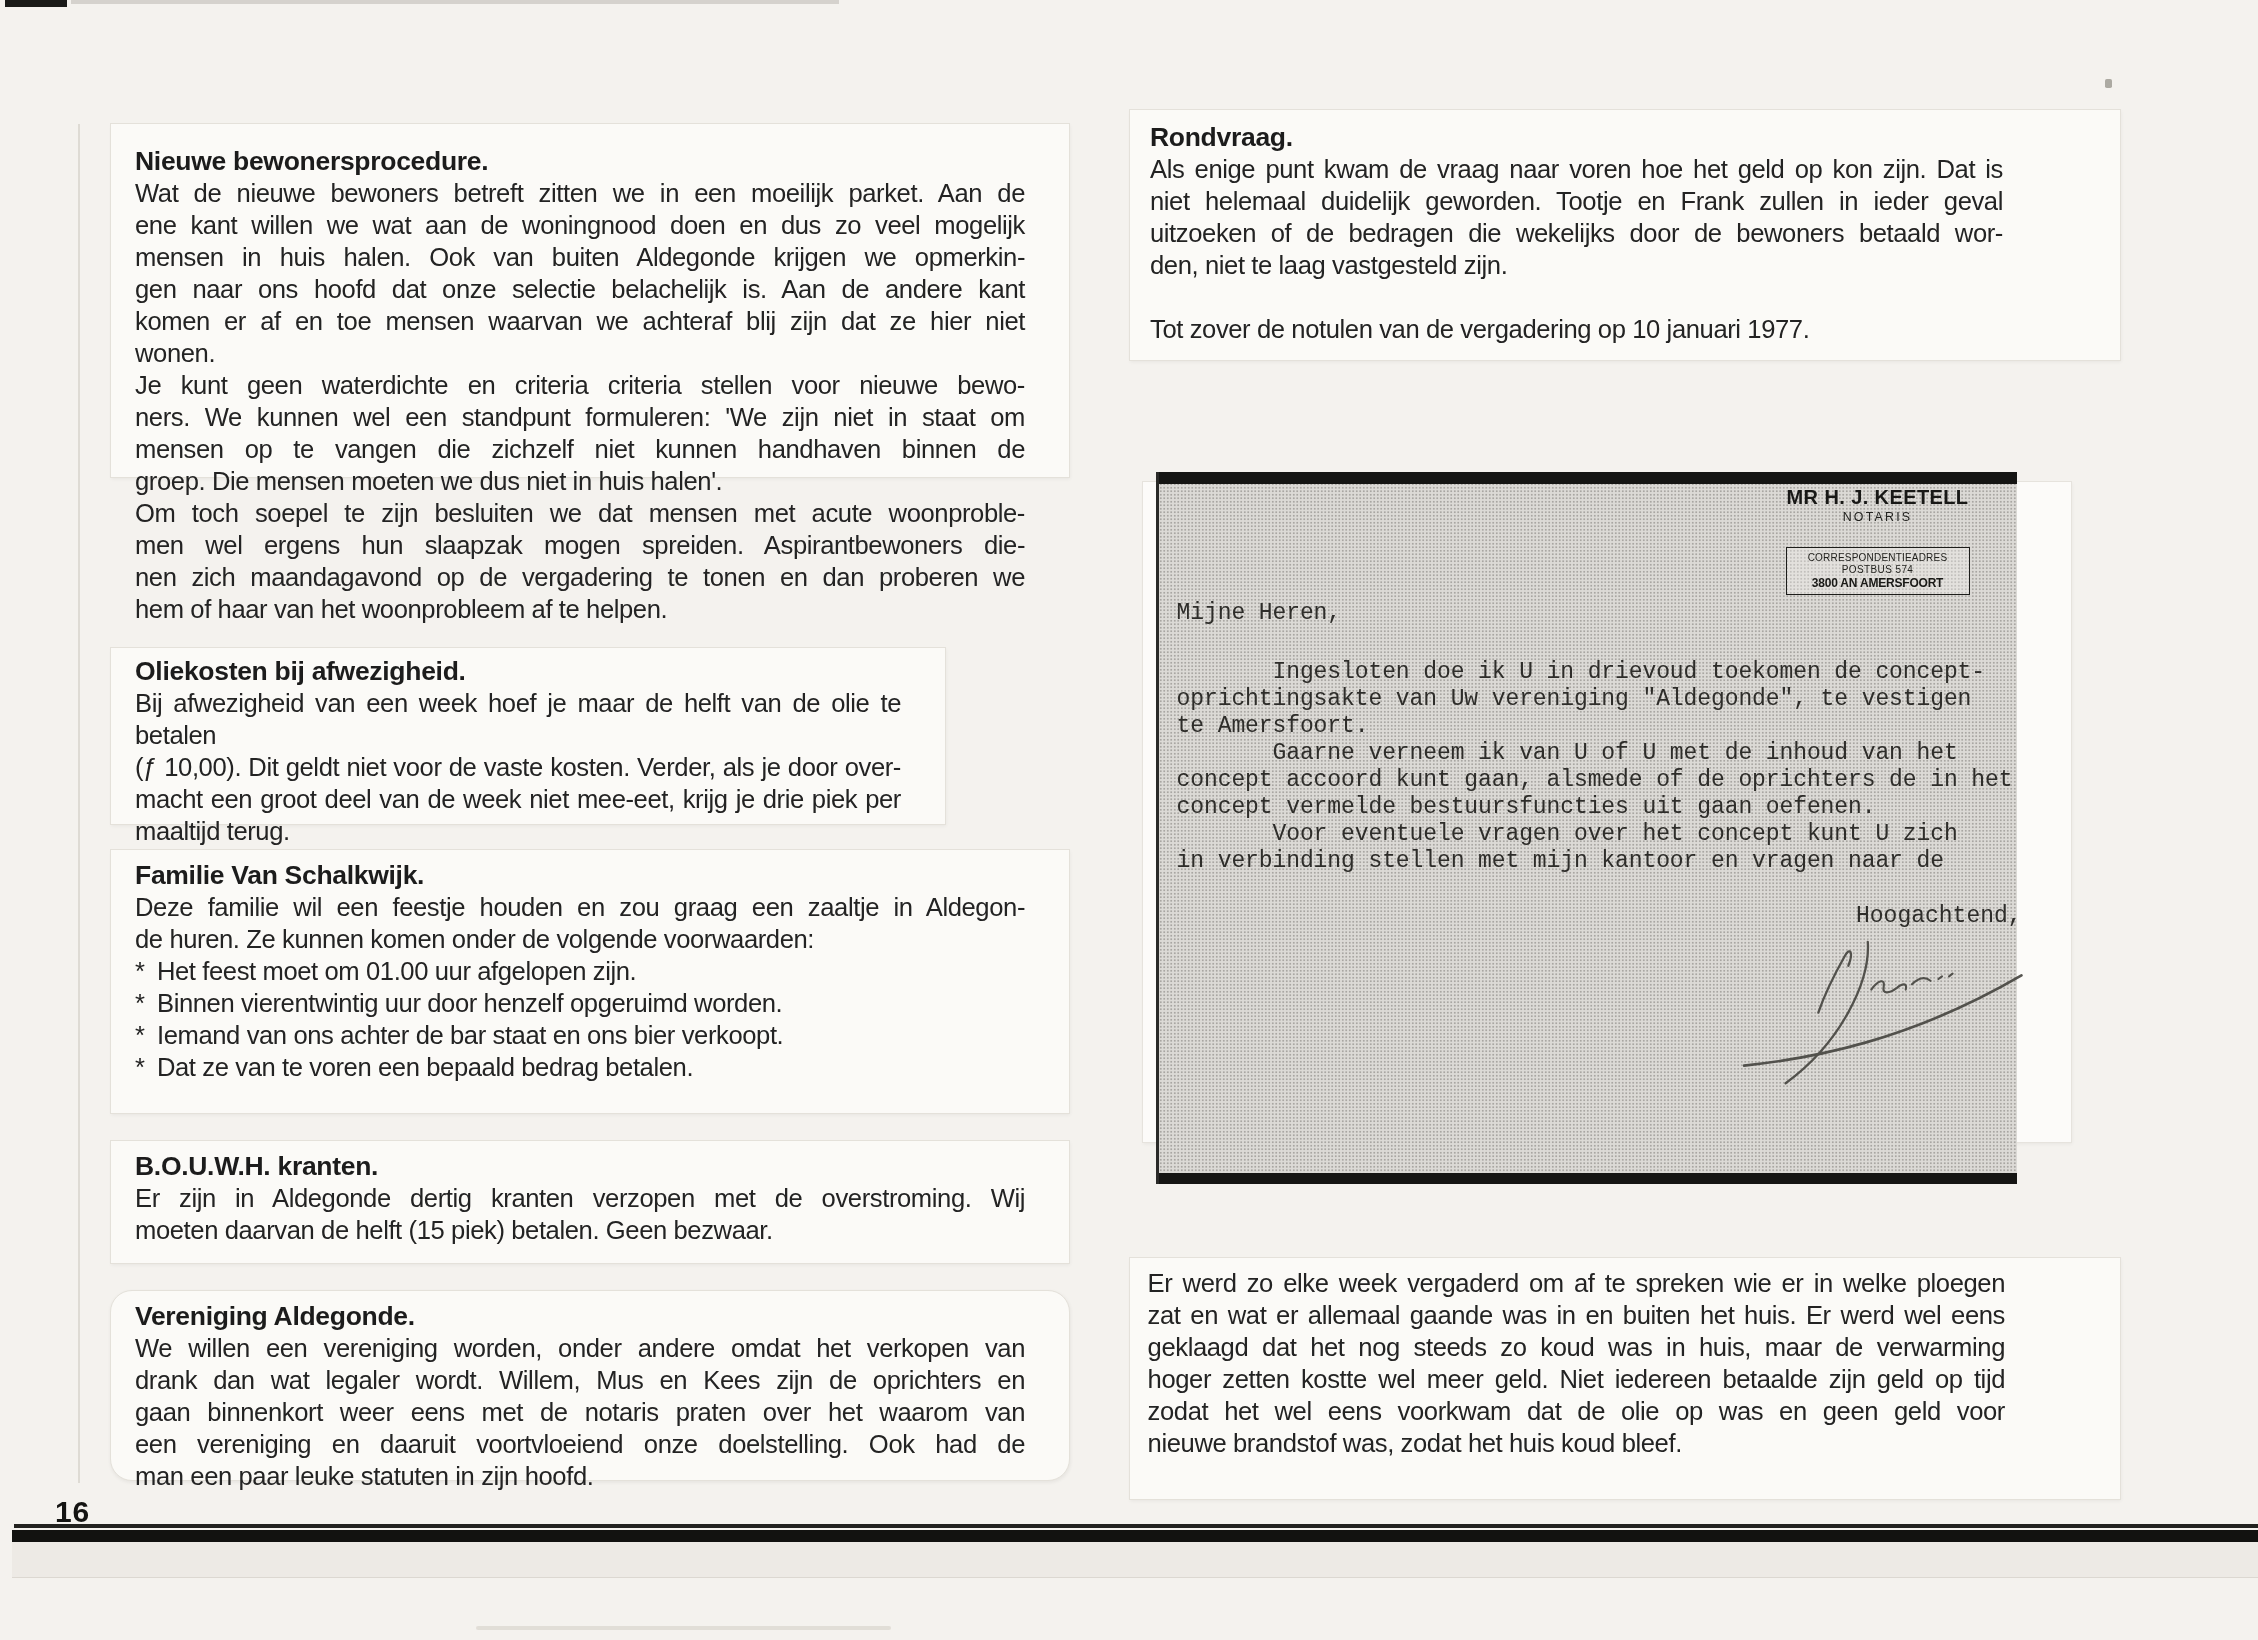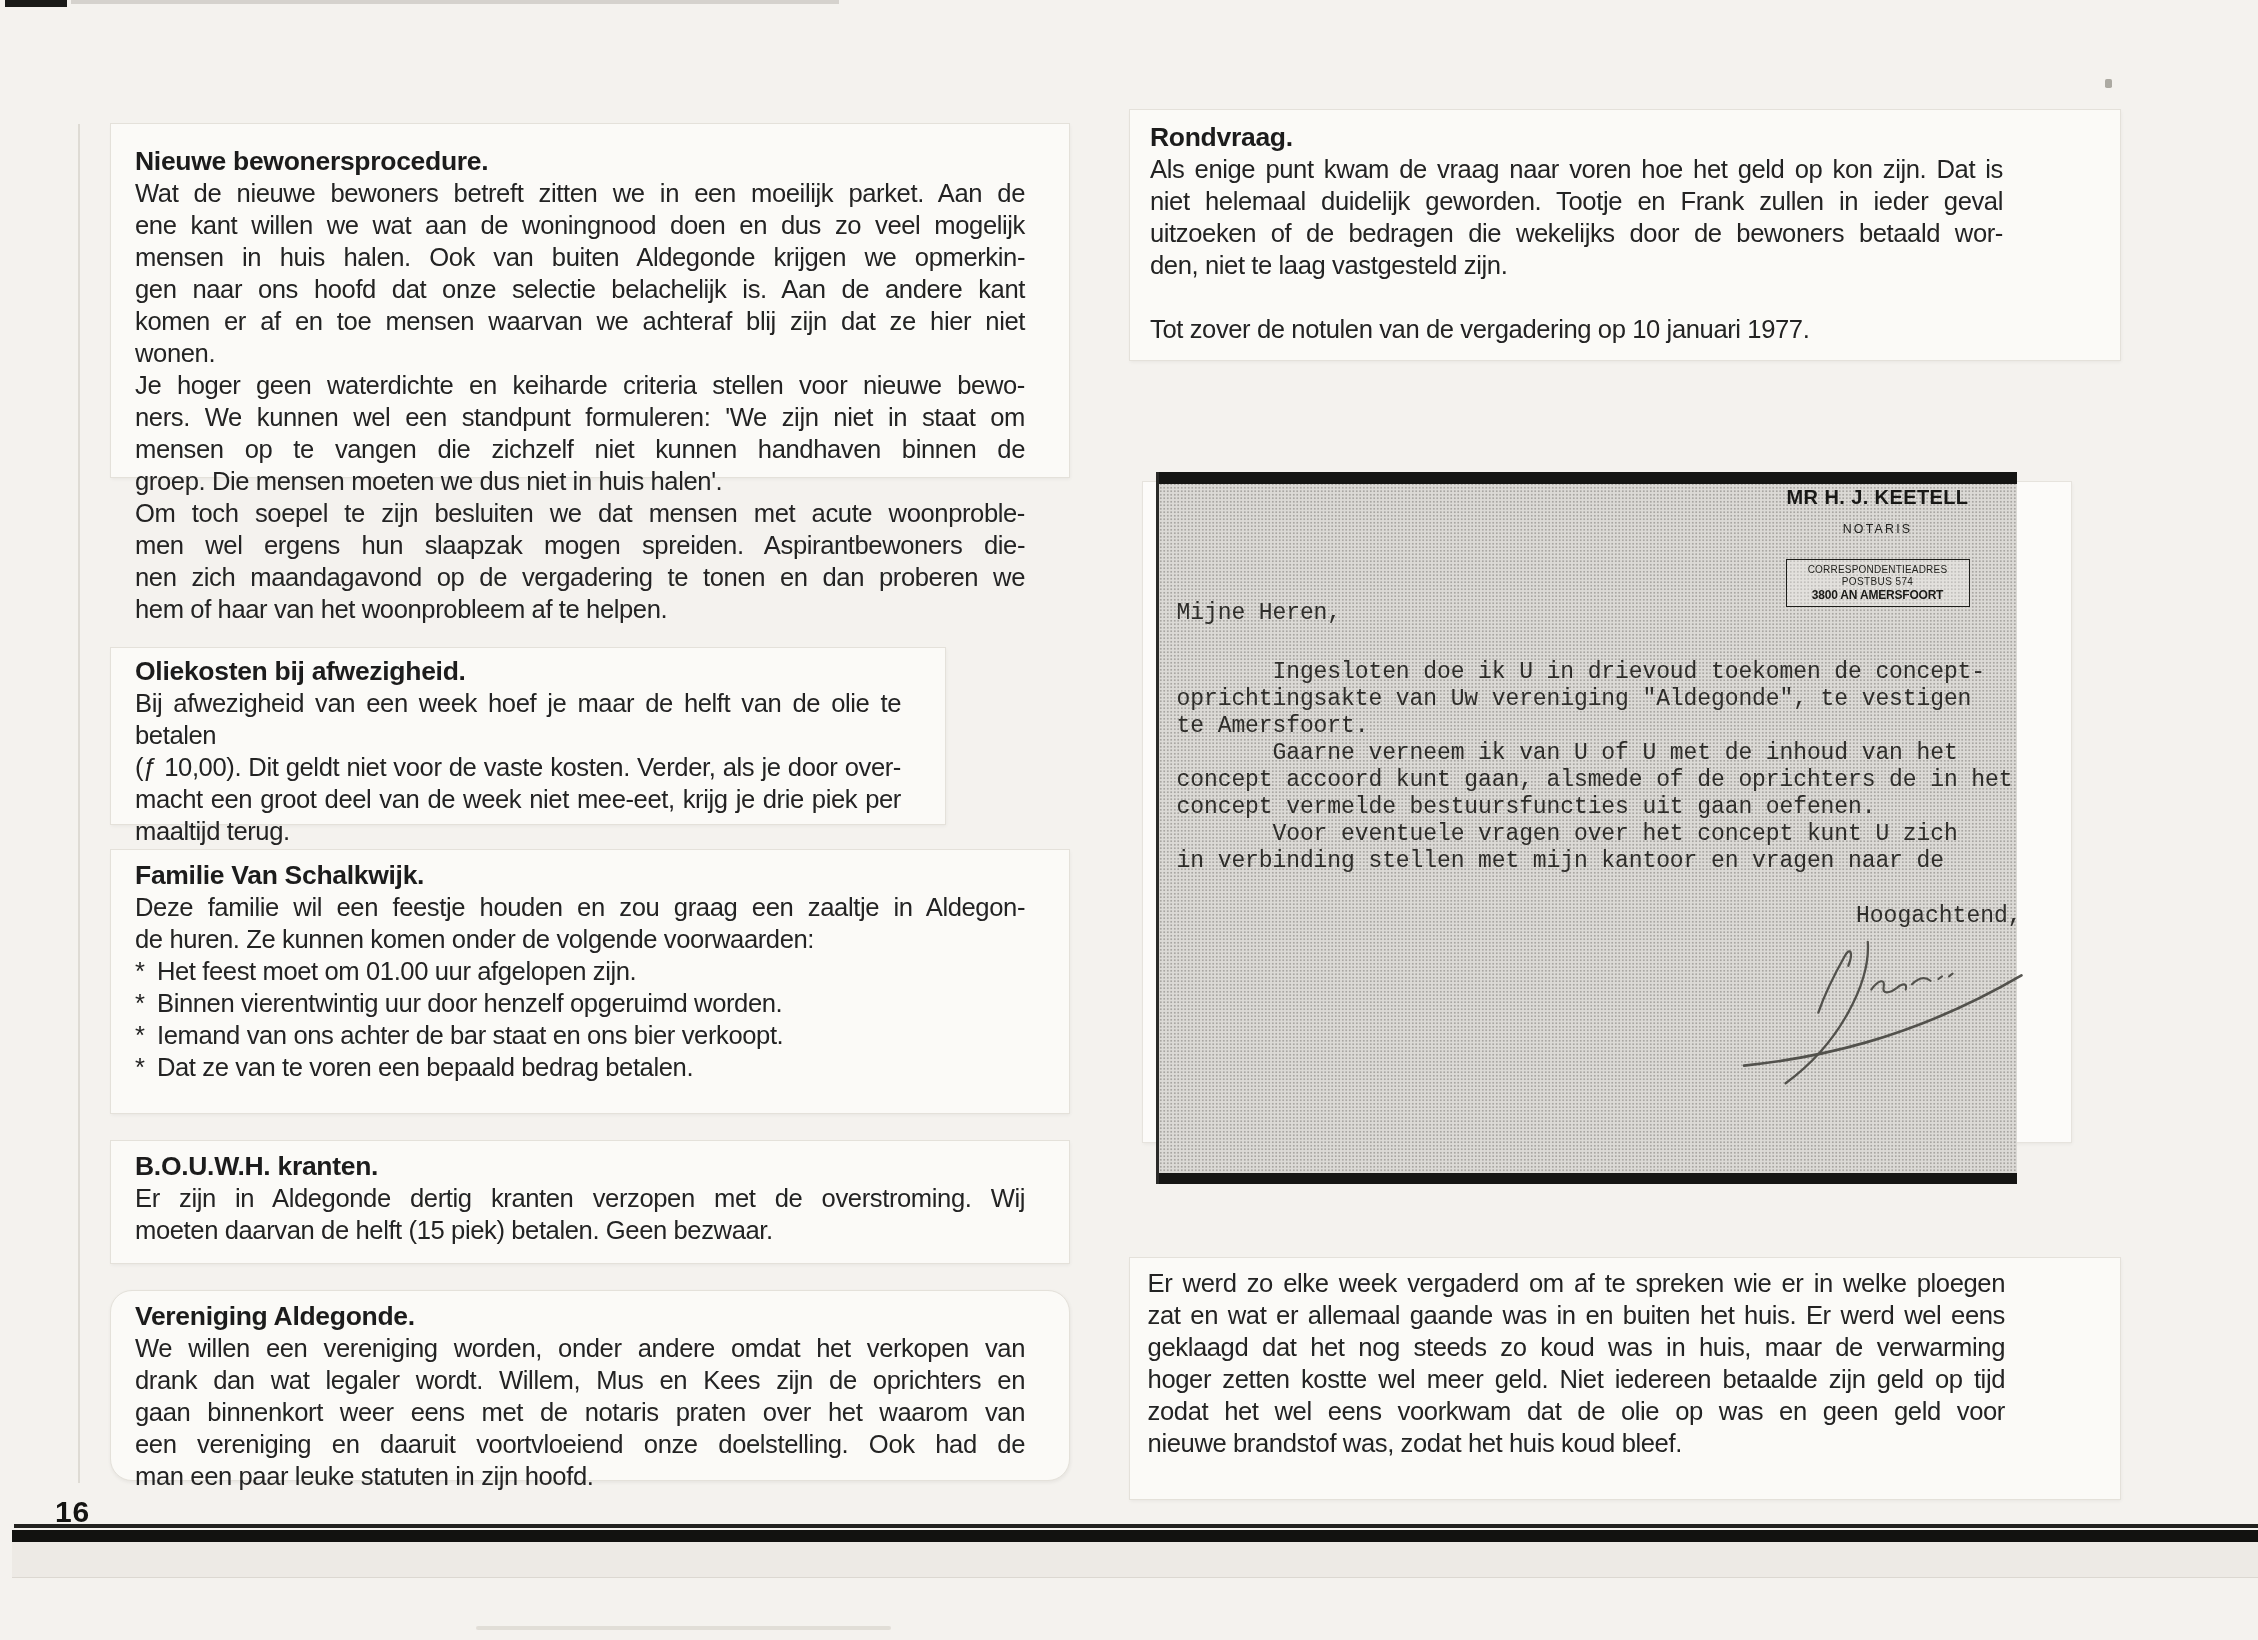--- a/index.html
+++ b/index.html
@@ -42,21 +42,21 @@
     box-sizing:border-box;border-left:3.5px solid #2a2a28;
     background-color:#dcdad6;
     background-image:radial-gradient(circle,#a9a6a2 0.8px,rgba(0,0,0,0) 0.9px);
     background-size:3.5px 3.5px;
   }
   #letter .bar{position:absolute;left:0;right:0;background:#151513;}
   #letter .bar.top{top:0;height:11.5px;}
   #letter .bar.bottom{bottom:0;height:10.6px;}
   #letter-head{position:absolute;left:604px;top:14px;width:229px;text-align:center;}
   #letter-head .sender{font-size:20px;line-height:23px;font-weight:bold;letter-spacing:0.4px;color:#181816;}
-  #letter-head .title{font-size:12.4px;line-height:14px;letter-spacing:2.2px;margin-top:13px;color:#22221f;}
+  #letter-head .title{font-size:12.4px;line-height:14px;letter-spacing:2.2px;margin-top:1px;color:#22221f;}
   #letter-head .addr-box{
     margin:23px auto 4px;width:184px;box-sizing:border-box;
     border:1.8px solid #1d1d1a;padding:3.5px 1.8px 2.6px;background:rgba(240,238,234,.35);
   }
   #letter-head .a1{font-size:10px;line-height:12.4px;letter-spacing:0.2px;color:#23231f;}
   #letter-head .a2{font-size:10px;line-height:12.4px;letter-spacing:0.4px;color:#23231f;}
   #letter-head .a3{font-size:12px;line-height:15px;font-weight:bold;letter-spacing:-0.2px;color:#1a1a17;}
   #letter-body{position:absolute;left:17.6px;top:128px;right:7px;}
   #letter-body .ln{
     font-family:"Liberation Mono",monospace;
@@ -90,21 +90,21 @@
 
 <section class="panel" id="panel-1">
   <h3>Nieuwe bewonersprocedure.</h3>
   <div class="body">
       <div class="ln">Wat de nieuwe bewoners betreft zitten we in een moeilijk parket. Aan de</div>
       <div class="ln">ene kant willen we wat aan de woningnood doen en dus zo veel mogelijk</div>
       <div class="ln">mensen in huis halen. Ook van buiten Aldegonde krijgen we opmerkin-</div>
       <div class="ln">gen naar ons hoofd dat onze selectie belachelijk is. Aan de andere kant</div>
       <div class="ln">komen er af en toe mensen waarvan we achteraf blij zijn dat ze hier niet</div>
       <div class="ln end">wonen.</div>
-      <div class="ln">Je hoger geen waterdichte en keiharde criteria stellen voor nieuwe bewo-</div>
+      <div class="ln">Je kunt geen waterdichte en criteria criteria stellen voor nieuwe bewo-</div>
       <div class="ln">ners. We kunnen wel een standpunt formuleren: 'We zijn niet in staat om</div>
       <div class="ln">mensen op te vangen die zichzelf niet kunnen handhaven binnen de</div>
       <div class="ln end">groep. Die mensen moeten we dus niet in huis halen'.</div>
       <div class="ln">Om toch soepel te zijn besluiten we dat mensen met acute woonproble-</div>
       <div class="ln">men wel ergens hun slaapzak mogen spreiden. Aspirantbewoners die-</div>
       <div class="ln">nen zich maandagavond op de vergadering te tonen en dan proberen we</div>
       <div class="ln end">hem of haar van het woonprobleem af te helpen.</div>
     </div>
 </section>
 

